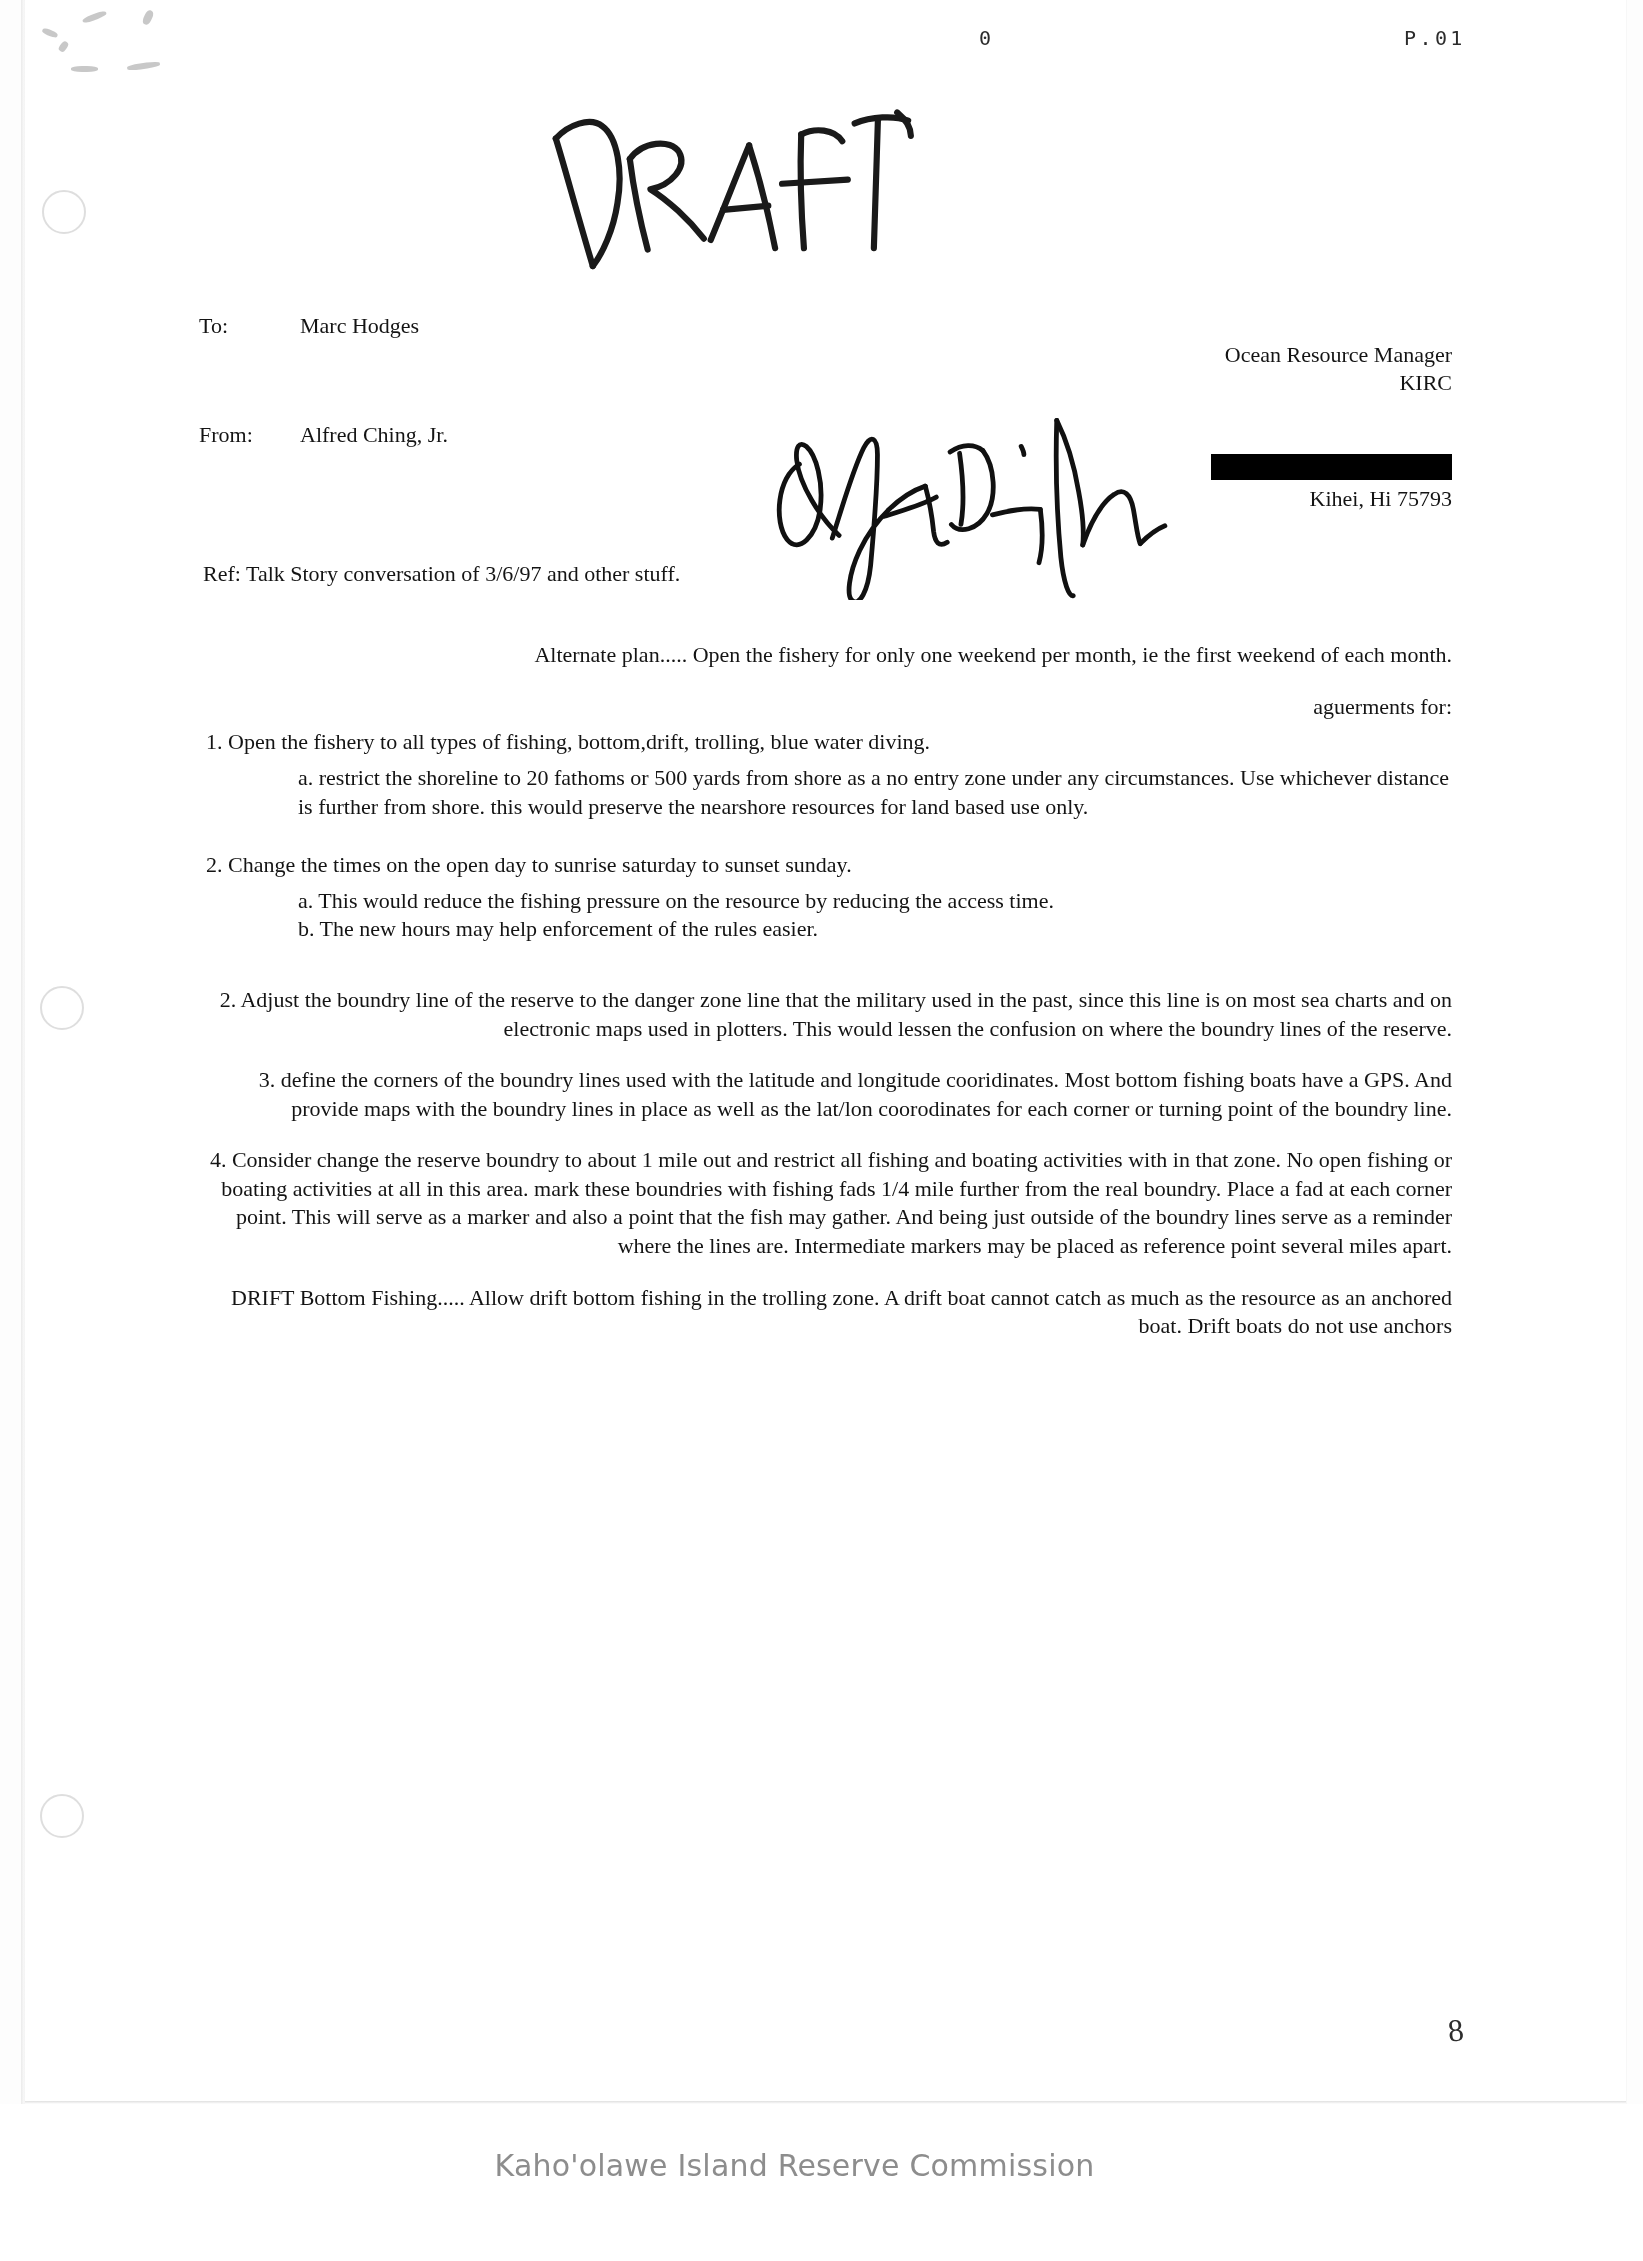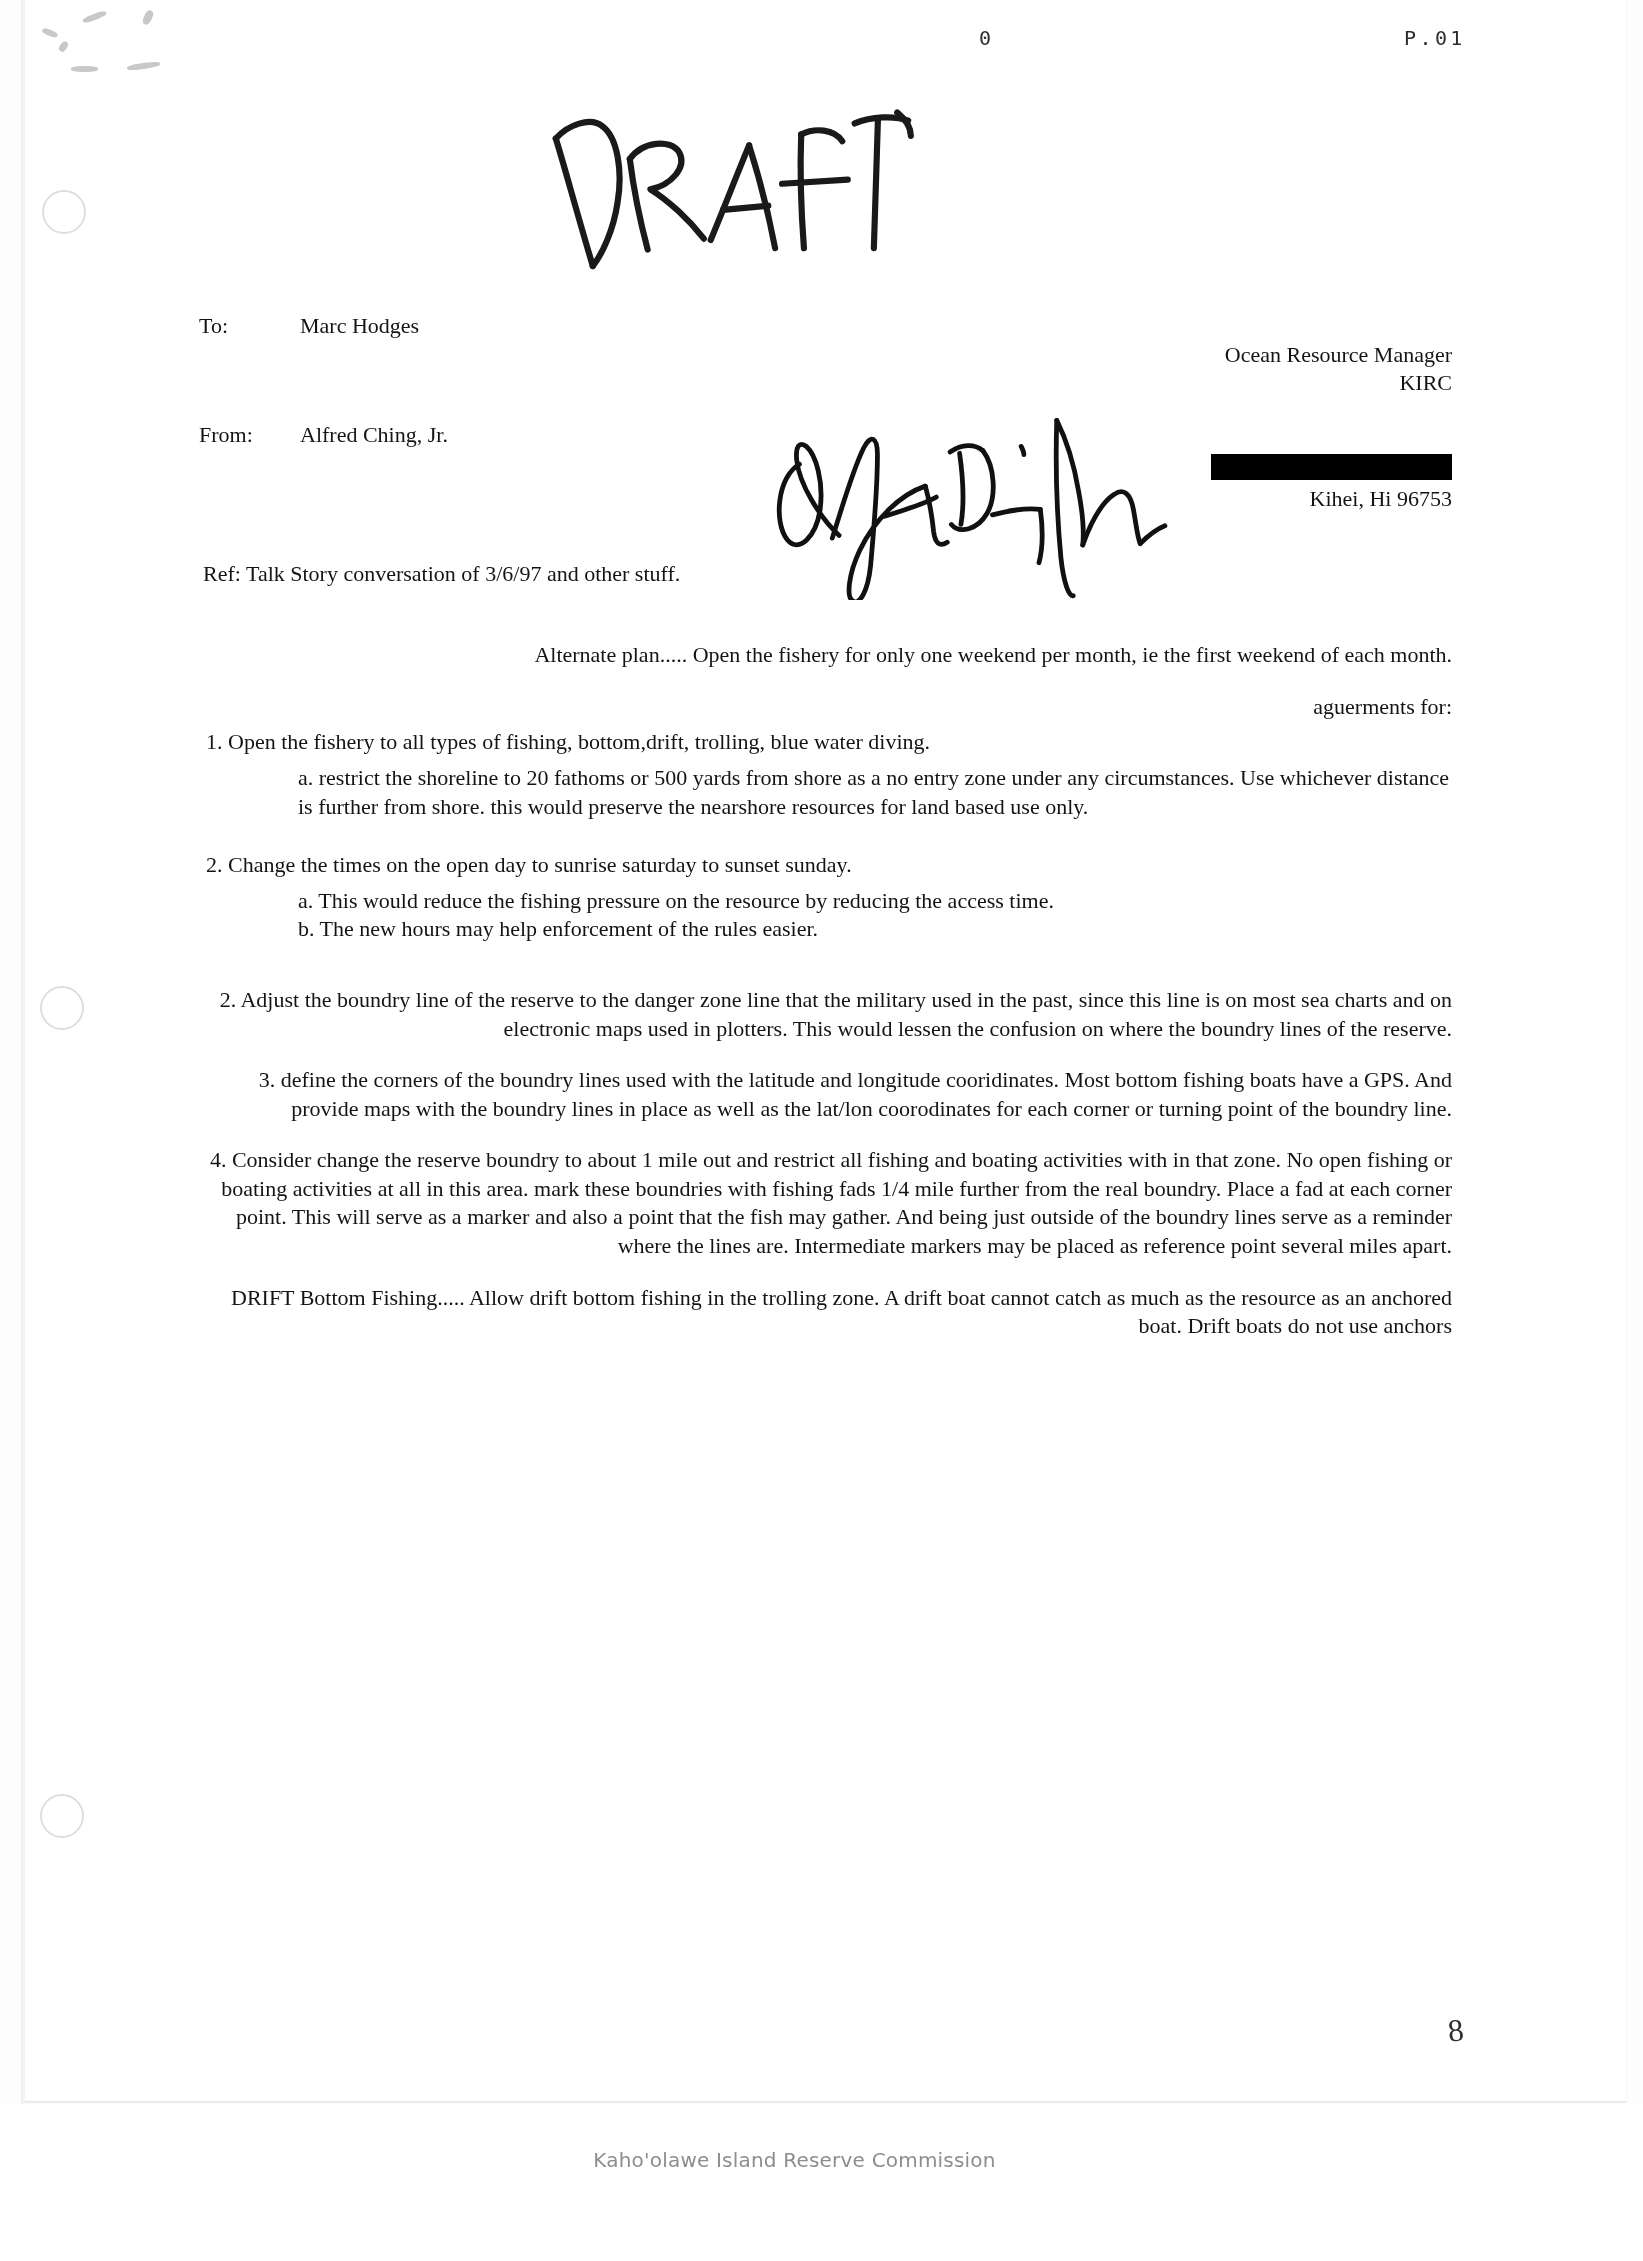--- a/index.html
+++ b/index.html
@@ -183,21 +183,21 @@
   
   .collection-caption {
     position: absolute;
     left: 0;
     top: 2148px;
     width: 1644px;
     text-align: center;
     padding-right: 55px;
     box-sizing: border-box;
     font-family: "DejaVu Sans", "Liberation Sans", sans-serif;
-    font-size: 20px;
+    font-size: 30px;
     color: #8d8d8d;
     letter-spacing: 0.2px;
   }
 </style>
 </head>
 <body>
 
 <div id="page">
 
   <div class="scan-board"></div>
@@ -259,21 +259,21 @@
 
       <div class="spacer-sm"></div>
 
       <div class="addr-row">
         <span class="addr-label">From:</span>
         <span class="addr-value">Alfred Ching, Jr.</span>
       </div>
       <div class="addr-indent">
         <span class="redaction-bar"></span>
       </div>
-      <div class="addr-indent">Kihei, Hi 96753</div>
+      <div class="addr-indent">Kihei, Hi 75793</div>
 
       <div class="signature">
         <svg viewBox="0 0 640 290" xmlns="http://www.w3.org/2000/svg">
           <g fill="none" stroke="#111111" stroke-width="7" stroke-linecap="round" stroke-linejoin="round">
             <path d="M62 92 C 30 110, 24 176, 44 202 C 62 224, 86 196, 92 160 C 98 118, 86 78, 72 66 C 62 58, 56 66, 58 86 C 62 122, 92 170, 120 196"></path>
             <path d="M110 200 C 126 150, 140 100, 156 68 C 166 48, 176 52, 176 78 C 176 128, 170 196, 166 240 C 162 278, 150 298, 140 292 C 130 286, 134 252, 150 218 C 172 172, 210 136, 246 124"></path>
             <path d="M186 168 C 212 160, 240 152, 262 140"></path>
             <path d="M246 124 C 252 146, 256 170, 258 190 C 260 206, 266 214, 278 206"></path>
             <path d="M296 76 C 302 118, 302 156, 298 180"></path>
             <path d="M282 74 C 300 62, 318 62, 330 72"></path>

